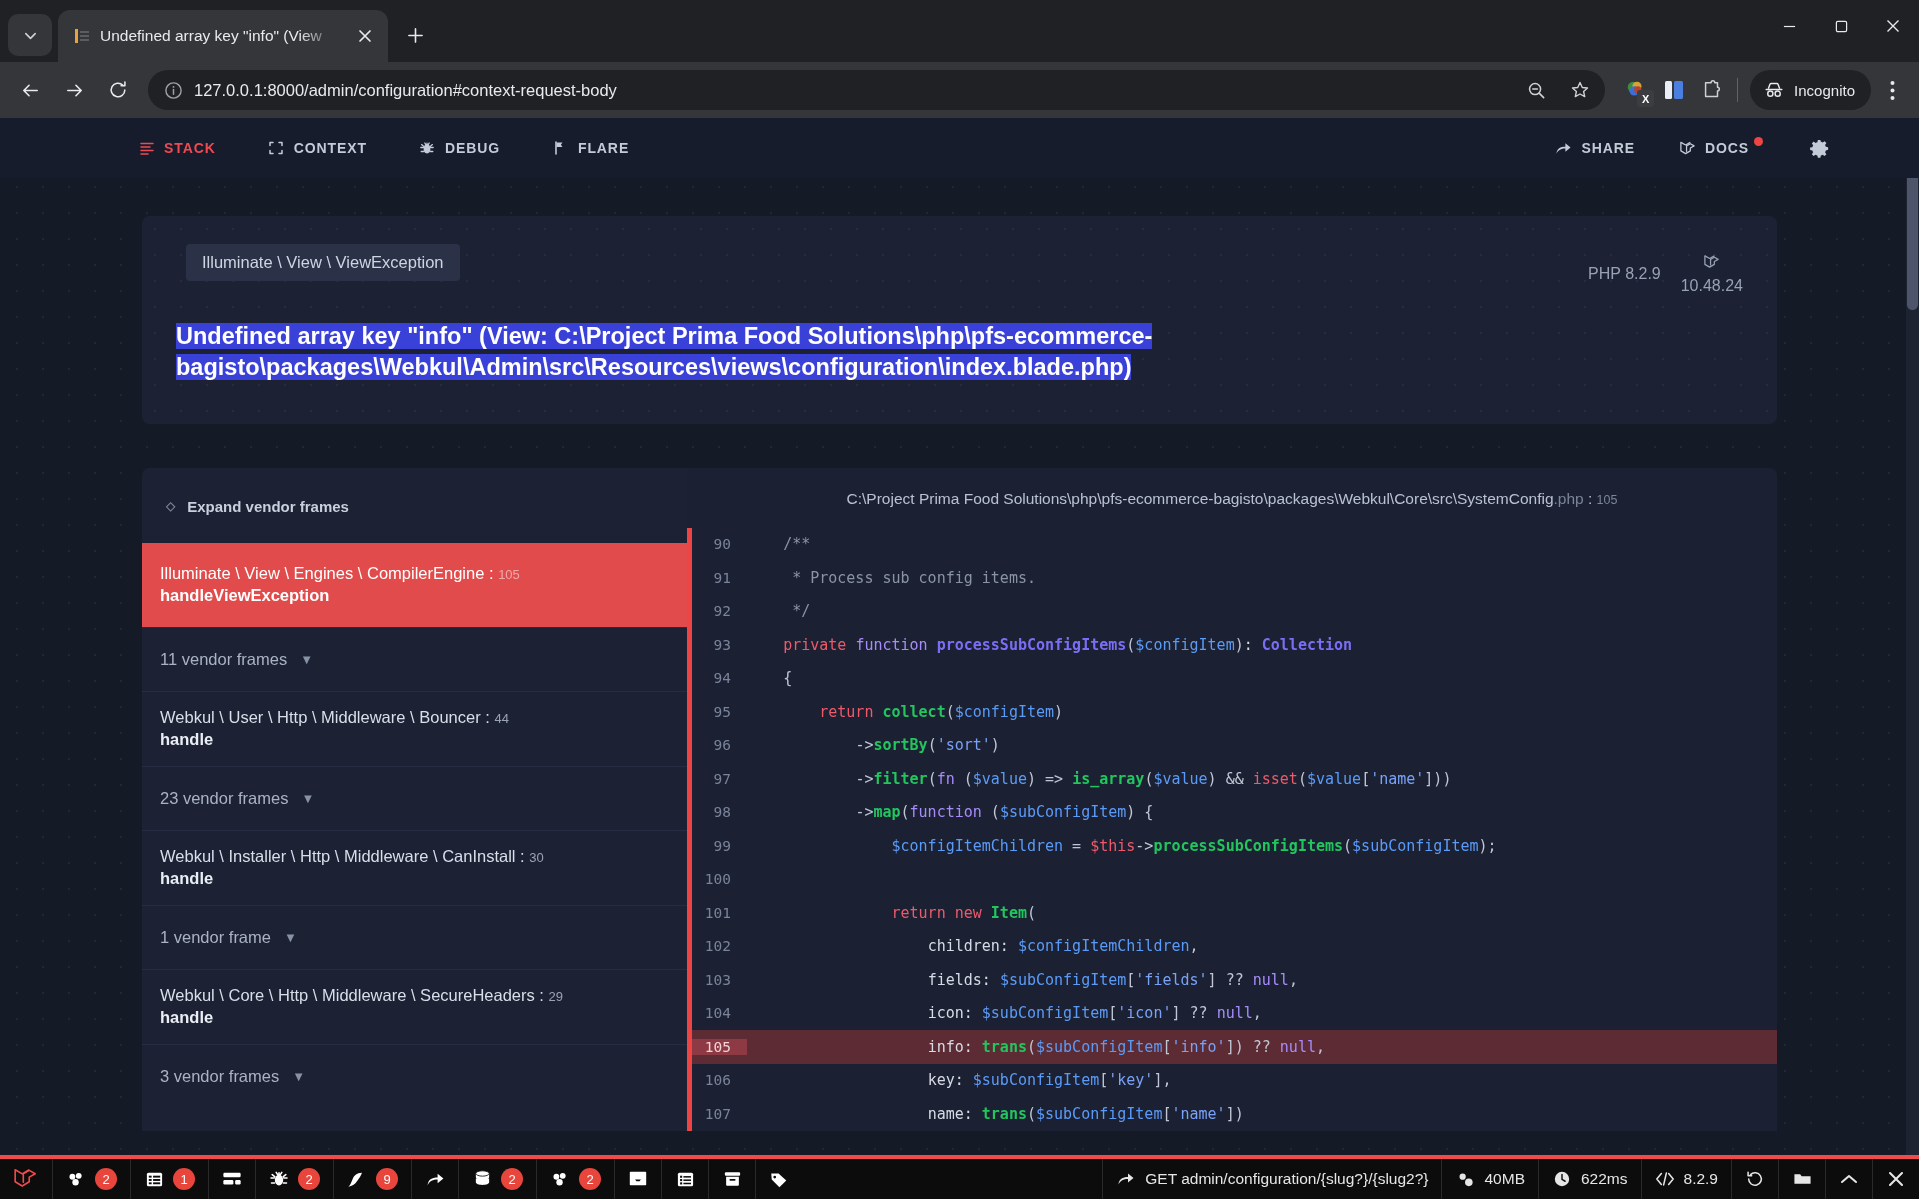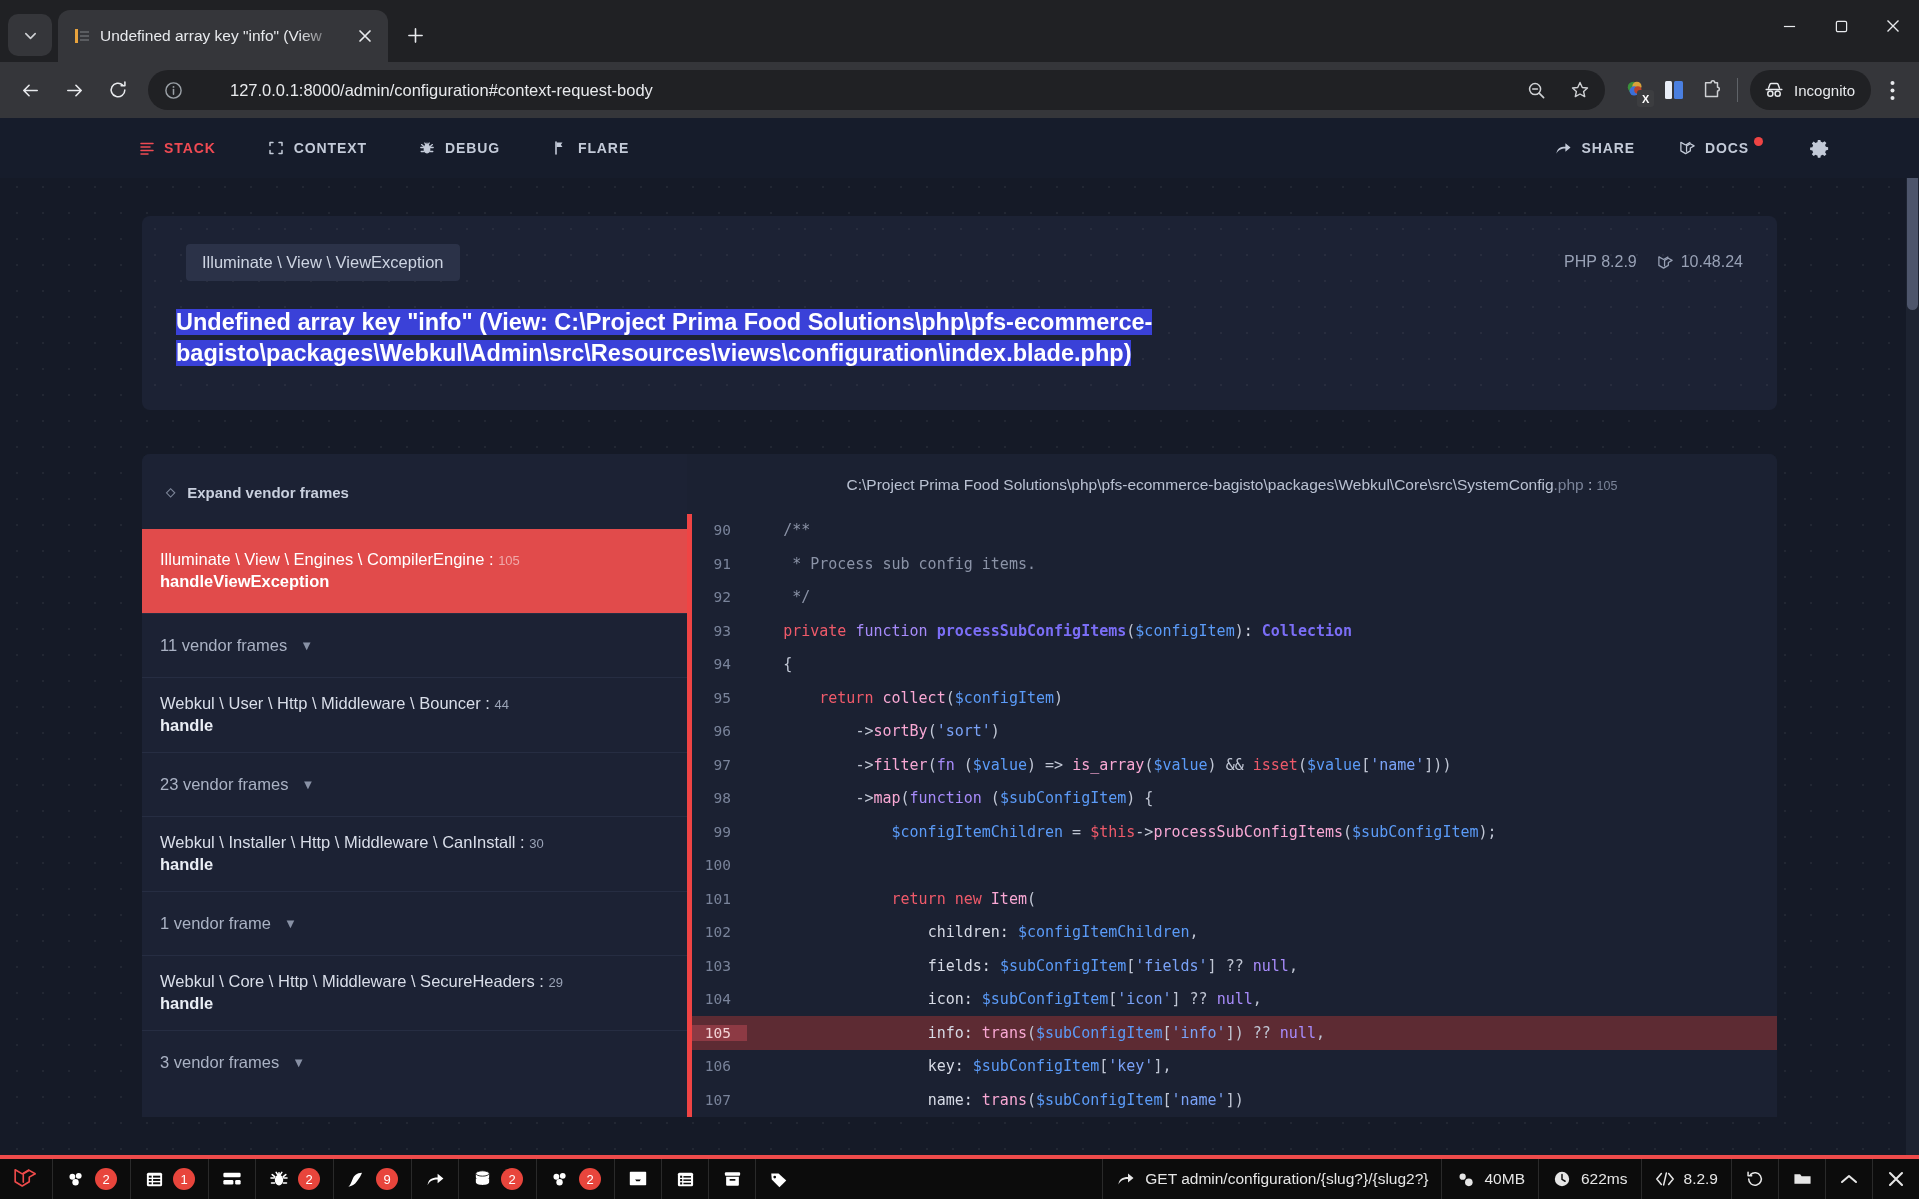--- a/index.html
+++ b/index.html
@@ -48,21 +48,21 @@
   .toolbar {
     height: 56px; background:#35363a; display:flex; align-items:center;
     padding: 0 10px; gap: 4px; flex: 0 0 56px;
   }
   .nav-btn { width:40px;height:40px;border-radius:50%;display:flex;align-items:center;justify-content:center;color:#e8eaed; flex:0 0 40px;}
   .omnibox {
     flex:1; height:40px; background:#202124; border-radius:20px;
     display:flex; align-items:center; padding:0 8px 0 14px; gap:10px; margin:0 6px;
   }
   .omni-info { width:22px;height:22px;flex:0 0 22px;color:#9aa0a6;display:flex;align-items:center;justify-content:center; }
-  .omni-url { flex:1; color:#e8eaed; font-size:16.5px; white-space:nowrap; overflow:hidden;margin-left:36px; }
+  .omni-url { flex:1; color:#e8eaed; font-size:16.5px; white-space:nowrap; overflow:hidden; }
   .omni-act { width:34px;height:34px;display:flex;align-items:center;justify-content:center;color:#cfd1d4;flex:0 0 34px; }
   .ext-icons { display:flex; align-items:center; gap:12px; padding-left:8px; }
   .ext-ico { width:26px;height:26px;display:flex;align-items:center;justify-content:center;position:relative; }
   .ext-badge-x {
     position:absolute; right:-5px; bottom:-4px; width:17px;height:17px;
     background:#3c3d40; border-radius:3px; color:#fff; font-size:11px; font-weight:bold;
     display:flex;align-items:center;justify-content:center;
   }
   .tb-sep { width:1px;height:24px;background:#5f6368;margin:0 8px; }
   .incognito-pill {
@@ -108,21 +108,21 @@
     padding: 28px 34px 40px 34px; position:relative;
     background-image: radial-gradient(rgba(255,255,255,0.05) 1px, transparent 1px);
     background-size: 26px 26px;
   }
   .exc-top { display:flex; align-items:flex-start;margin-left:10px; }
   .exc-class {
     display:inline-block; background:#2b3248; color:#cdd4e2;
     padding:9px 16px; border-radius:4px; font-size:16.5px;
   }
   .exc-meta { margin-left:auto; display:flex; align-items:center; gap:20px; color:#98a1b5; font-size:16px; padding-top:9px;}
-  .exc-meta .lar { display:flex; align-items:center; gap:7px; }
+  .exc-meta .lar { display:flex; align-items:center; gap:7px;flex-direction:column; }
   .exc-msg {
     margin-top:26px; font-size:23.5px; font-weight:bold; line-height:1.33;
     color:#ffffff; max-width:985px;
   }
   .exc-msg span.sel { background:#3a41d8; box-decoration-break: clone; -webkit-box-decoration-break: clone; }
 
   .frames-wrap {
     margin-top: 44px; display:flex; background:#1c2234; border-radius:8px 8px 0 0;
     overflow:hidden; min-height: 660px;
   }
@@ -163,21 +163,21 @@
   .code-line .ln {
     width:60px; flex:0 0 60px; text-align:right; padding-right:16px;
     color:#7a real; color:#79839a; font-size:14.5px;
   }
   .code-line.err { background:#5d2b33; }
   .code-line.err .ln { background:#8d3a44; color:#f3d3d6; }
   .code-line .src { white-space:pre; color:#d7dbe6; }
 
   .tok-key   { color:#ef5a6a; }
   .tok-key2  { color:#a78bfa; }
-  .tok-fn    { color:#f9a8d4; font-weight:normal; }
+  .tok-fn    { color:#22c55e; font-weight:bold; }
   .tok-fnb   { color:#7b6ef6; font-weight:bold; }
   .tok-var   { color:#5b9bf8;text-align:right; }
   .tok-str   { color:#7aa2f7; }
   .tok-cmt   { color:#8b93a7; }
   .tok-type  { color:#7b6ef6; font-weight:bold; }
   .tok-null  { color:#a78bfa; }
   .tok-plain { color:#d7dbe6; }
   .tok-punc  { color:#c0c6d4; }
 
   .err-rail { position:absolute; left:0; top:0; width:5px; background:#ef4444; }

